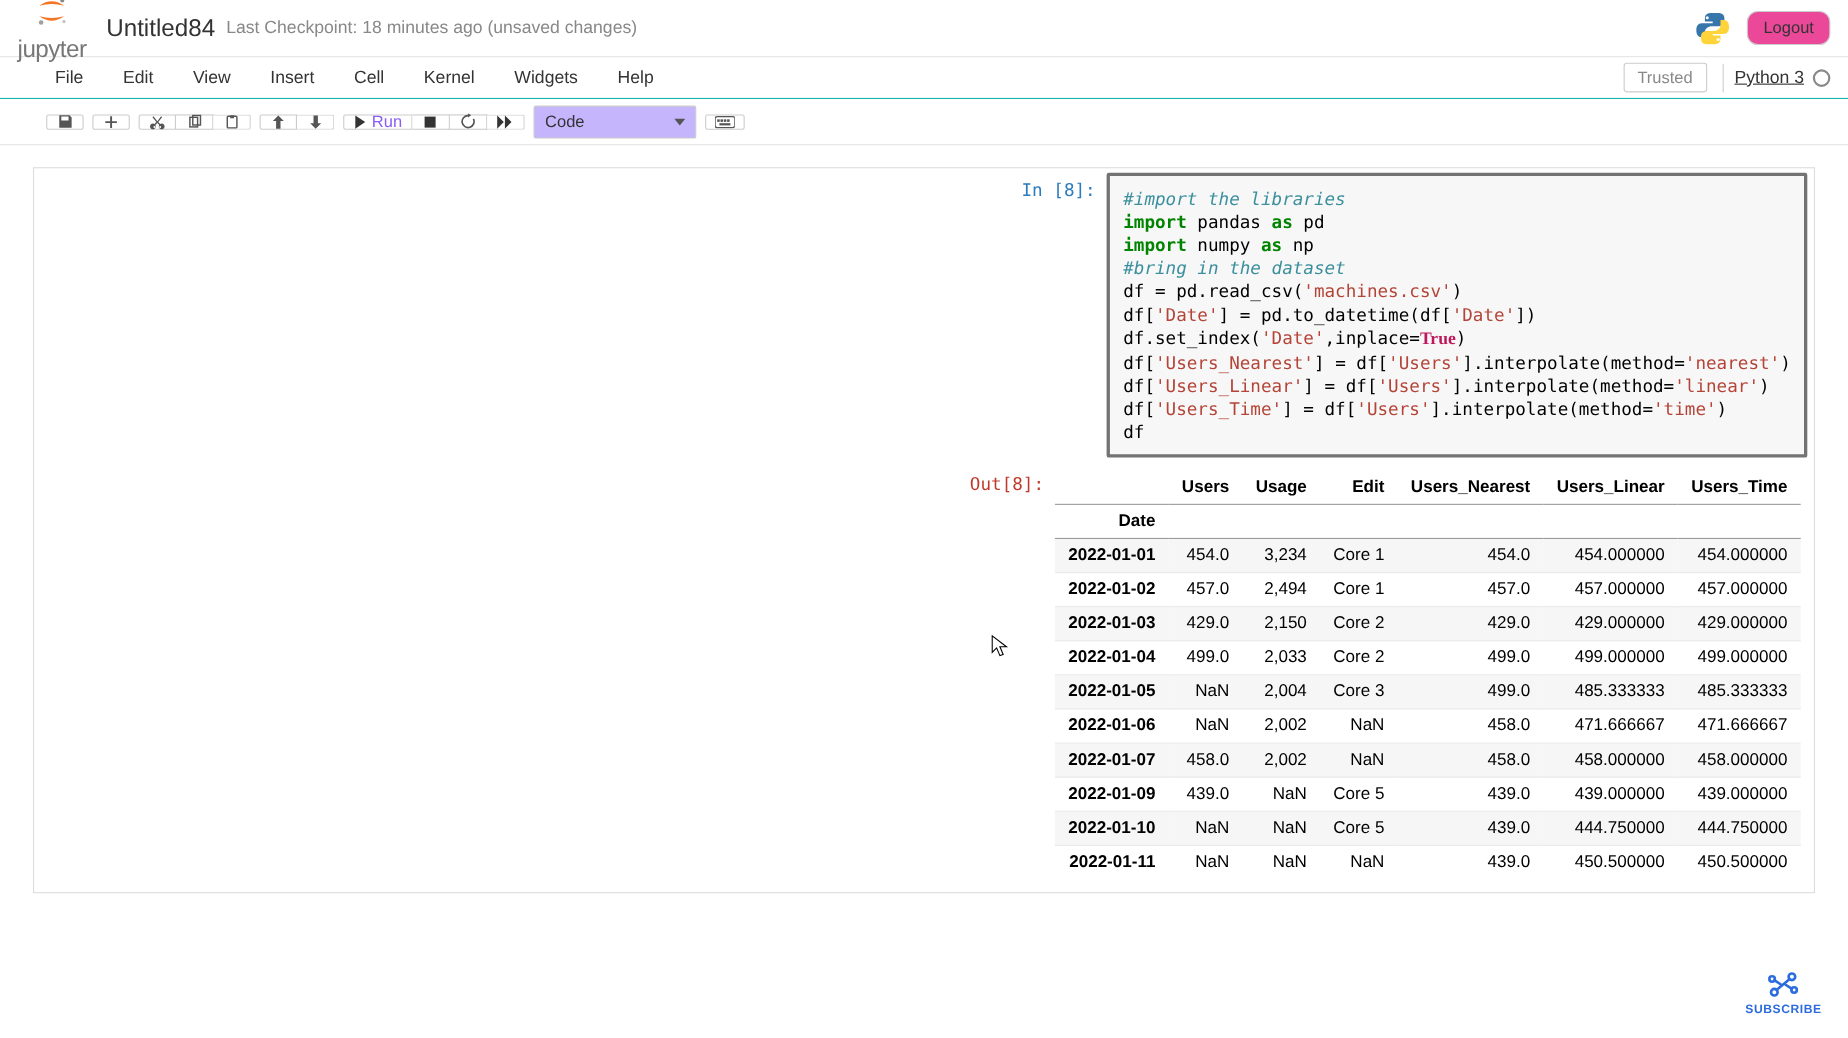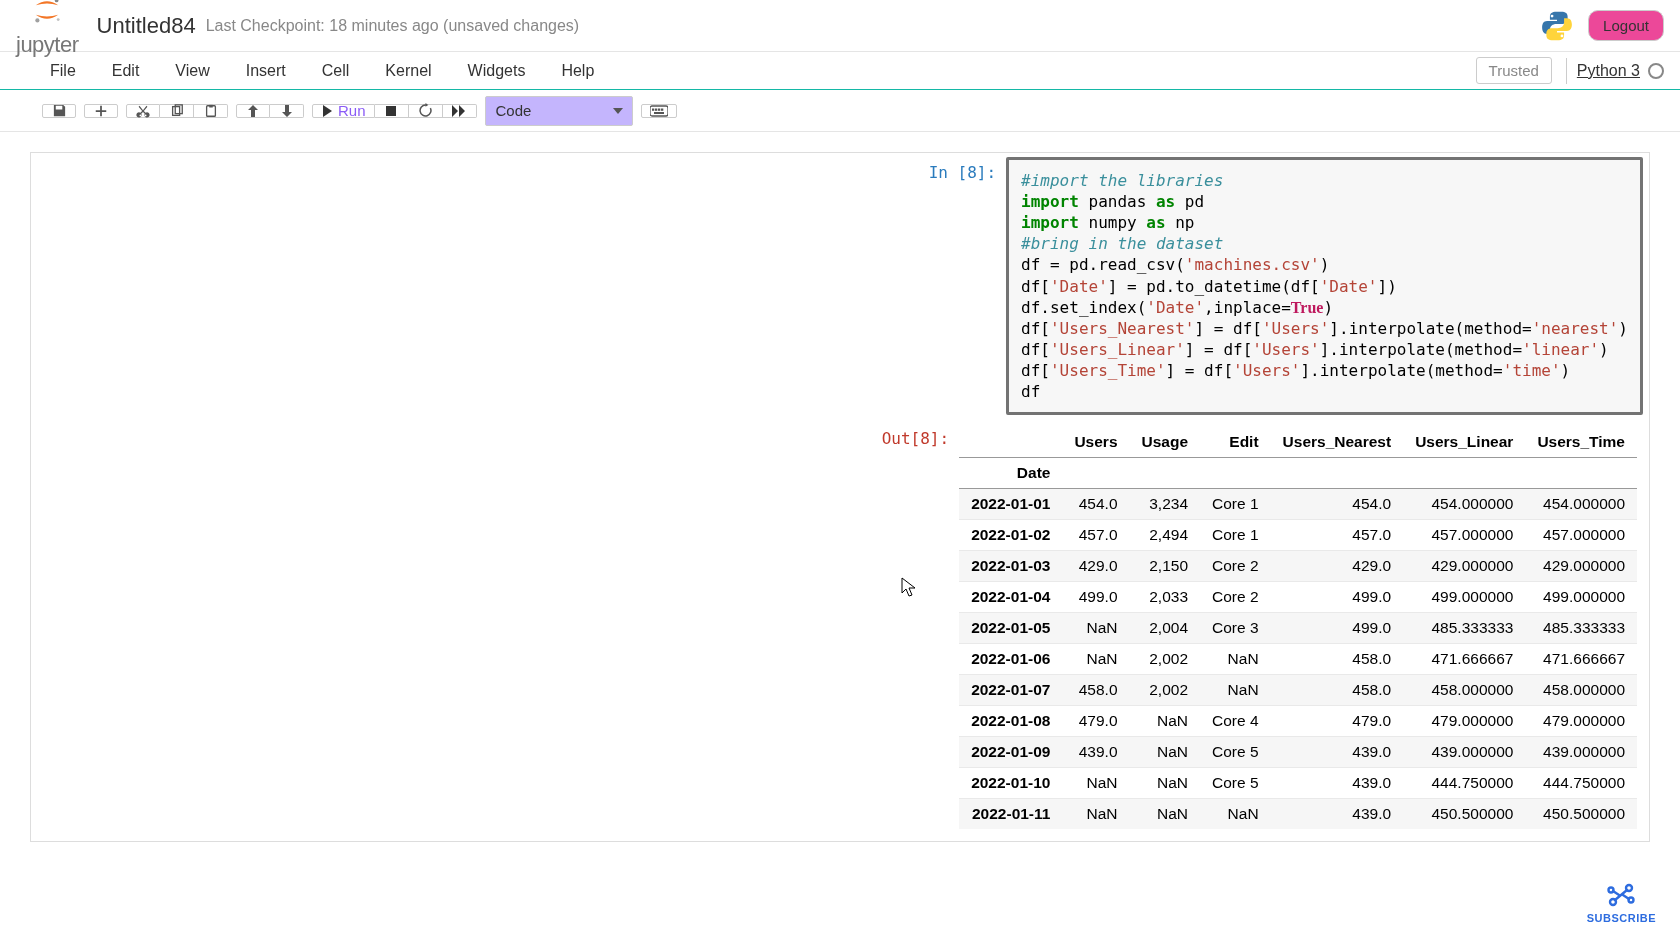--- a/index.html
+++ b/index.html
@@ -344,29 +344,20 @@
               <tr>
                 <th>2022-01-07</th>
                 <td>458.0</td>
                 <td>2,002</td>
                 <td>NaN</td>
                 <td>458.0</td>
                 <td>458.000000</td>
                 <td>458.000000</td>
               </tr>
               <tr>
-                <th>2022-01-08</th>
-                <td>479.0</td>
-                <td>NaN</td>
-                <td>Core 4</td>
-                <td>479.0</td>
-                <td>479.000000</td>
-                <td>479.000000</td>
-              </tr>
-              <tr>
                 <th>2022-01-09</th>
                 <td>439.0</td>
                 <td>NaN</td>
                 <td>Core 5</td>
                 <td>439.0</td>
                 <td>439.000000</td>
                 <td>439.000000</td>
               </tr>
               <tr>
                 <th>2022-01-10</th>

